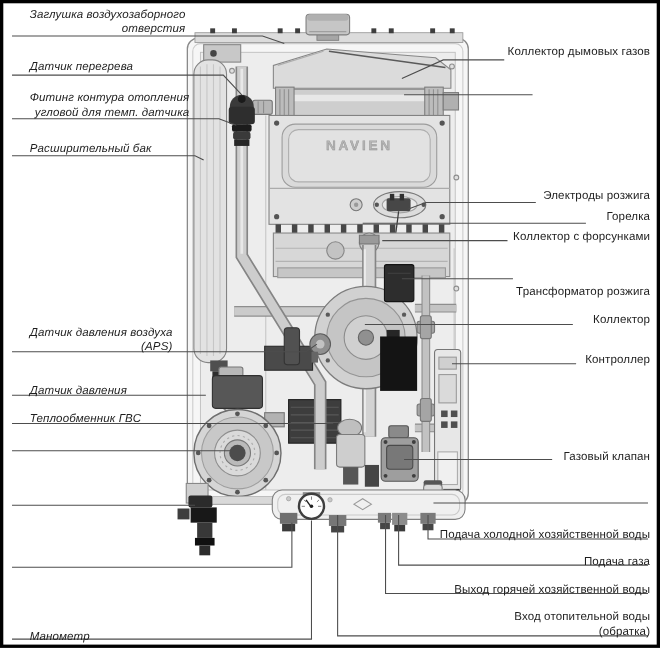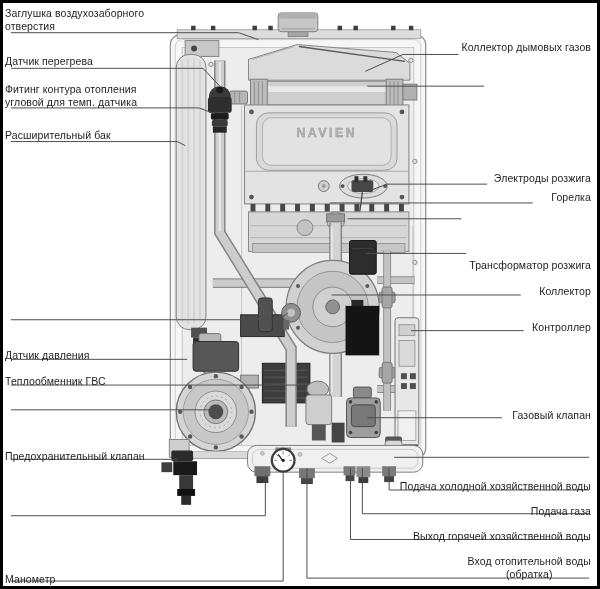--- a/index.html
+++ b/index.html
@@ -6,22 +6,22 @@
   #shot{
     position:relative;width:600px;height:589px;box-sizing:border-box;
     border:3px solid #000;background:#fff;overflow:hidden;
     font-family:"Liberation Sans","DejaVu Sans",sans-serif;
   }
   #art{position:absolute;left:0;top:0;width:594px;height:583px;}
   .lbl{
     position:absolute;font-size:10.5px;line-height:12.5px;color:#1e1e1e;
     white-space:pre-line;letter-spacing:0.1px;
   }
-  .lbl.left{left:2px;text-align:left;max-width:180px;}
-  .lbl.right{right:6px;text-align:center;max-width:230px;}
+  .lbl.left{left:24px;text-align:right;max-width:180px;font-style:italic;}
+  .lbl.right{right:6px;text-align:right;max-width:230px;}
 </style>
 </head>
 <body>
 
 <div id="shot">
 
   <svg id="art" viewBox="0 0 600 589" preserveAspectRatio="none">
 
     <g>
       <rect x="169" y="32" width="258" height="428" rx="10" fill="#f6f6f6" stroke="#8a8a8a" stroke-width="1.2"></rect>
@@ -344,28 +344,30 @@
       <polyline points="592,581 307,581 307,470"></polyline>
     </g>
   </svg>
 
   <div class="lbl left" style="top:4px">Заглушка воздухозаборного
 отверстия</div>
   <div class="lbl left" style="top:52px">Датчик перегрева</div>
   <div class="lbl left" style="top:80px">Фитинг контура отопления
 угловой для темп. датчика</div>
   <div class="lbl left" style="top:126px">Расширительный бак</div>
+  <div class="lbl left" style="top:293px">Датчик давления воздуха
+(APS)</div>
   <div class="lbl left" style="top:346px">Датчик давления</div>
   <div class="lbl left" style="top:372px">Теплообменник ГВС</div>
-  <div class="lbl left" style="top:447px">Предохранительный клапан</div>
   <div class="lbl left" style="top:570px">Манометр</div>
 
   <div class="lbl right" style="top:38px">Коллектор дымовых газов</div>
   <div class="lbl right" style="top:169px">Электроды розжига</div>
   <div class="lbl right" style="top:188px">Горелка</div>
+  <div class="lbl right" style="top:206px">Коллектор с форсунками</div>
   <div class="lbl right" style="top:256px">Трансформатор розжига</div>
   <div class="lbl right" style="top:282px">Коллектор</div>
   <div class="lbl right" style="top:318px">Контроллер</div>
   <div class="lbl right" style="top:406px">Газовый клапан</div>
   <div class="lbl right" style="top:477px">Подача холодной хозяйственной воды</div>
   <div class="lbl right" style="top:502px">Подача газа</div>
   <div class="lbl right" style="top:527px">Выход горячей хозяйственной воды</div>
   <div class="lbl right" style="top:552px">Вход отопительной воды
 (обратка)</div>
 

